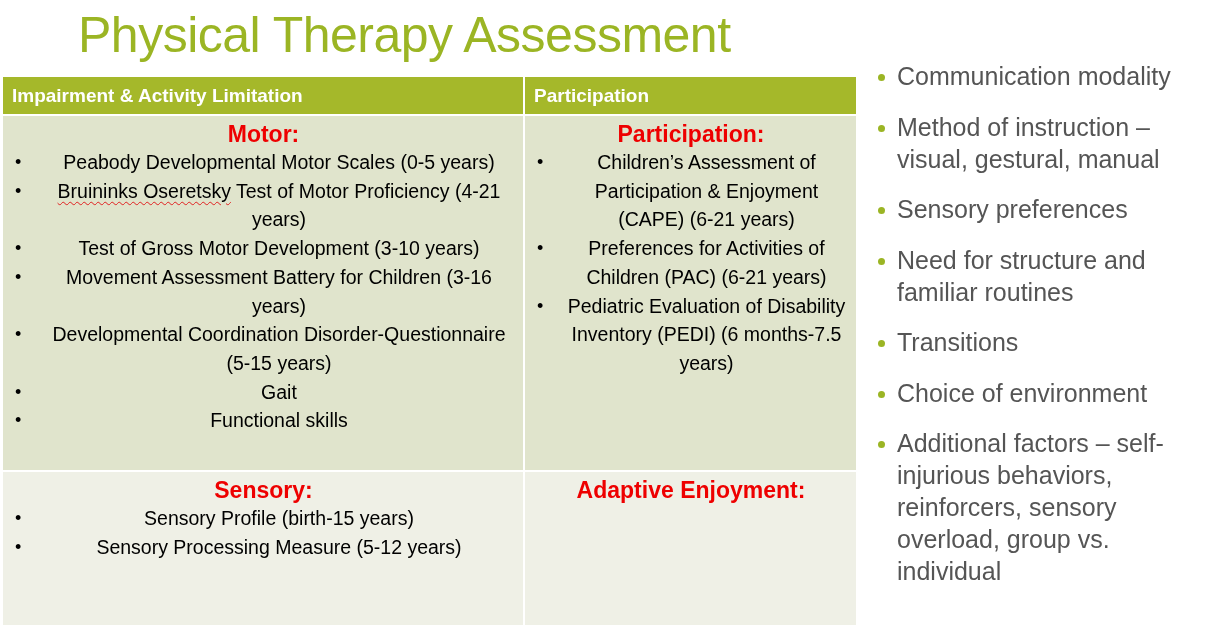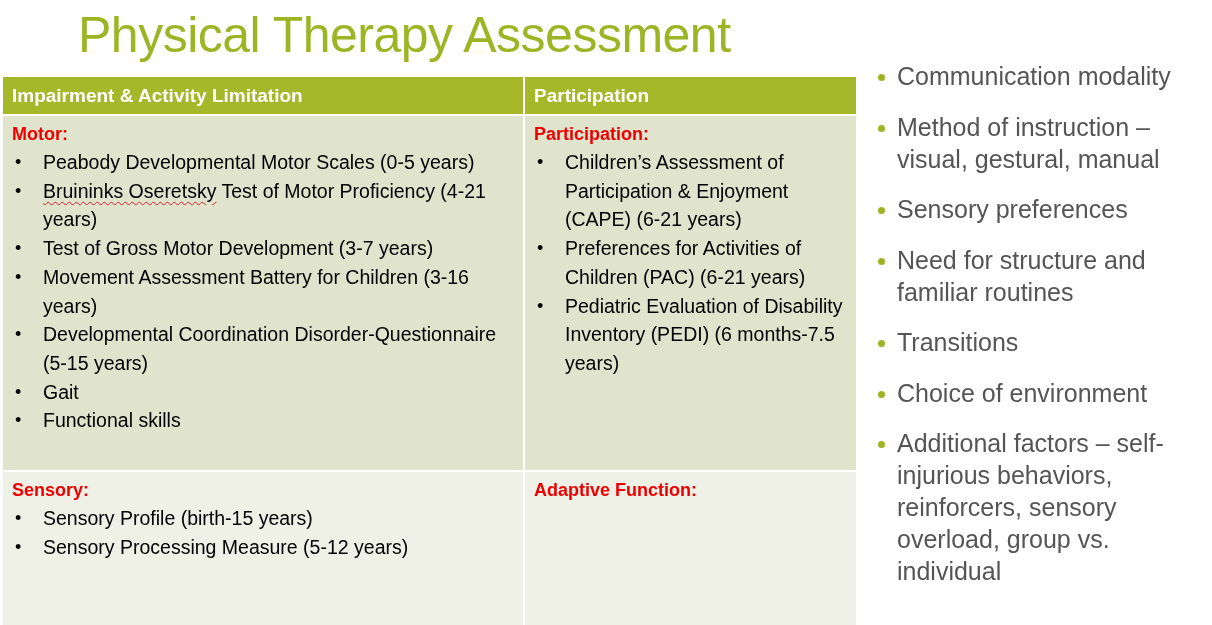--- a/index.html
+++ b/index.html
@@ -22,22 +22,22 @@
     background: #ffffff;
   }
   .th {
     background: #a5b82a; color: #ffffff; font-weight: bold;
     font-size: 19px; padding: 8px 8px 0 9px; line-height: 22px; white-space: nowrap;
   }
   .cell { padding: 4px 8px 0 9px; font-size: 19.5px; line-height: 28.7px; overflow: hidden; }
   .row1 { background: #e0e4cc; }
   .row2 { background: #eff0e6; }
 
-  .cat { color: #ee0000; font-weight: bold; font-size: 18px; line-height: 28px; }
-  ul.tl { list-style: none; }
+  .cat { color: #ee0000; font-weight: bold; font-size: 23px; line-height: 28px; text-align: center; }
+  ul.tl { list-style: none; text-align: center; }
   ul.tl li { position: relative; padding-left: 31px; }
   ul.tl li::before {
     content: "\2022"; position: absolute; left: 3px; top: 0; font-size: 18px;
   }
   .squiggle { text-decoration: underline wavy #e02020; text-decoration-thickness: 1px; text-underline-offset: 3px; }
 
   .side {
     position: absolute; left: 876px; top: 60px; width: 336px;
     list-style: none; color: #555555; font-size: 25px; line-height: 32px;
   }
@@ -54,21 +54,21 @@
 
 <div class="table">
   <div class="th">Impairment &amp; Activity Limitation</div>
   <div class="th">Participation</div>
 
   <div class="cell row1">
     <div class="cat">Motor:</div>
     <ul class="tl">
       <li>Peabody Developmental Motor Scales (0-5 years)</li>
       <li><span class="squiggle">Bruininks Oseretsky</span><span> Test of Motor Proficiency (4-21 years)</span></li>
-      <li>Test of Gross Motor Development (3-7 years)</li>
+      <li>Test of Gross Motor Development (3-10 years)</li>
       <li>Movement Assessment Battery for Children (3-16 years)</li>
       <li>Developmental Coordination Disorder-Questionnaire (5-15 years)</li>
       <li>Gait</li>
       <li>Functional skills</li>
     </ul>
   </div>
 
   <div class="cell row1">
     <div class="cat">Participation:</div>
     <ul class="tl">
@@ -80,21 +80,21 @@
 
   <div class="cell row2">
     <div class="cat">Sensory:</div>
     <ul class="tl">
       <li>Sensory Profile (birth-15 years)</li>
       <li>Sensory Processing Measure (5-12 years)</li>
     </ul>
   </div>
 
   <div class="cell row2">
-    <div class="cat">Adaptive Function:</div>
+    <div class="cat">Adaptive Enjoyment:</div>
   </div>
 </div>
 
 <ul class="side">
   <li><span class="dot"></span><span>Communication modality</span></li>
   <li><span class="dot"></span><span>Method of instruction – visual, gestural, manual</span></li>
   <li><span class="dot"></span><span>Sensory preferences</span></li>
   <li><span class="dot"></span><span>Need for structure and familiar routines</span></li>
   <li><span class="dot"></span><span>Transitions</span></li>
   <li><span class="dot"></span><span>Choice of environment</span></li>

